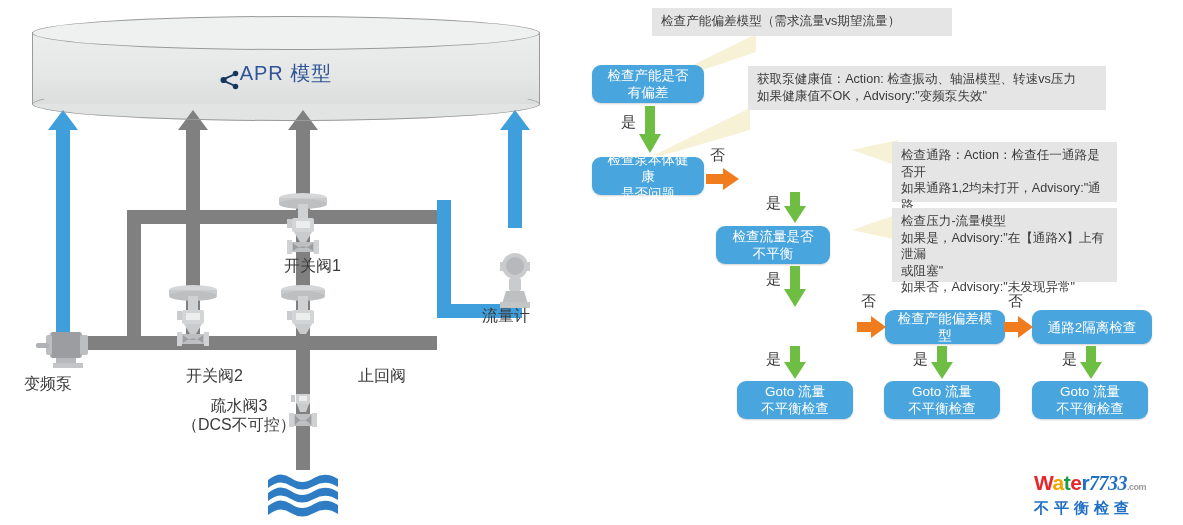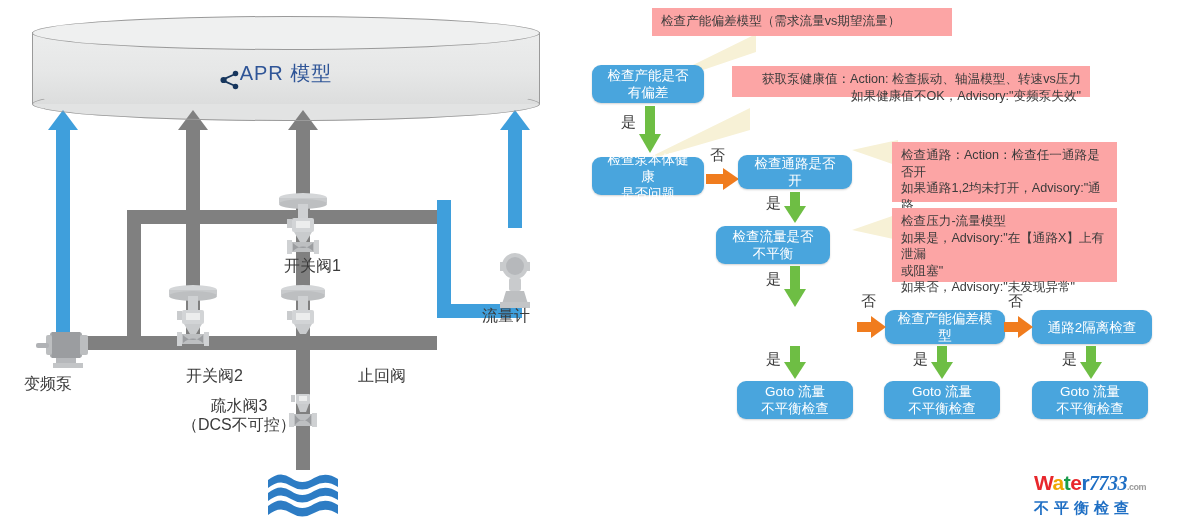--- a/index.html
+++ b/index.html
@@ -50,21 +50,21 @@
 
   
   .node{
     position:absolute;background:#49a5dd;border-radius:9px;
     color:#ffffff;font-size:13.5px;line-height:17px;
     display:flex;align-items:center;justify-content:center;text-align:center;
     box-shadow:0 1px 2px rgba(0,0,0,.18);
     box-sizing:border-box;padding:2px 12px;
   }
   .note{
-    position:absolute;background:#fca5a5;color:#3b3b3b;
+    position:absolute;background:#e5e5e5;color:#3b3b3b;
     font-size:12.6px;line-height:16.5px;
     padding:5px 9px;box-sizing:border-box;white-space:pre-line;
   }
   .yn{position:absolute;font-size:15px;color:#3b3b3b;}
   .grn{position:absolute;}
   .org{position:absolute;}
   .leader{position:absolute;}
 
   
   .logo{position:absolute;left:1034px;top:472px;width:146px;height:46px;}
@@ -227,21 +227,21 @@
     <polygon points="110,0 110,22 0,54" fill="#f7f1d6"></polygon>
   </svg>
   <svg class="leader" style="left:852px;top:140px;" width="46" height="52" viewBox="0 0 46 52">
     <polygon points="46,0 46,26 0,10" fill="#f7f1d6"></polygon>
   </svg>
   <svg class="leader" style="left:852px;top:214px;" width="46" height="52" viewBox="0 0 46 52">
     <polygon points="46,0 46,26 0,16" fill="#f7f1d6"></polygon>
   </svg>
 
   <div class="note" style="left:652px;top:8px;width:300px;height:28px;">检查产能偏差模型（需求流量vs期望流量）</div>
-  <div class="note" style="left:732px;top:66px;width:358px;height:31px;text-align:right;">获取泵健康值：Action: 检查振动、轴温模型、转速vs压力
+  <div class="note" style="left:748px;top:66px;width:358px;height:44px;">获取泵健康值：Action: 检查振动、轴温模型、转速vs压力
 如果健康值不OK，Advisory:"变频泵失效"</div>
   <div class="note" style="left:892px;top:142px;width:225px;height:60px;">检查通路：Action：检查任一通路是否开
 如果通路1,2均未打开，Advisory:"通路
 关死，阀1,2,3全关"</div>
   <div class="note" style="left:892px;top:208px;width:225px;height:74px;">检查压力-流量模型
 如果是，Advisory:"在【通路X】上有泄漏
 或阻塞"
 如果否，Advisory:"未发现异常"</div>
 
   <div class="node" style="left:592px;top:65px;width:112px;height:38px;white-space:pre-line;">检查产能是否
@@ -254,21 +254,20 @@
     <polygon points="11,47 0,28 22,28" fill="#6ebe44"></polygon>
   </svg>
   <div class="yn" style="left:621px;top:113px;">是</div>
 
   <svg class="org" style="left:706px;top:168px;" width="34" height="22" viewBox="0 0 34 22">
     <rect x="0" y="6" width="20" height="10" fill="#f07c1e"></rect>
     <polygon points="33,11 17,0 17,22" fill="#f07c1e"></polygon>
   </svg>
   <div class="yn" style="left:710px;top:146px;">否</div>
 
-  <div class="node" style="left:738px;top:155px;width:114px;height:34px;">检查通路是否开</div>
   <div class="node" style="left:716px;top:226px;width:114px;height:38px;white-space:pre-line;">检查流量是否
 不平衡</div>
 
   <svg class="grn" style="left:784px;top:192px;" width="22" height="32" viewBox="0 0 22 32">
     <rect x="6" y="0" width="10" height="16" fill="#6ebe44"></rect>
     <polygon points="11,31 0,14 22,14" fill="#6ebe44"></polygon>
   </svg>
   <div class="yn" style="left:766px;top:194px;">是</div>
 
   <svg class="grn" style="left:784px;top:266px;" width="22" height="42" viewBox="0 0 22 42">

